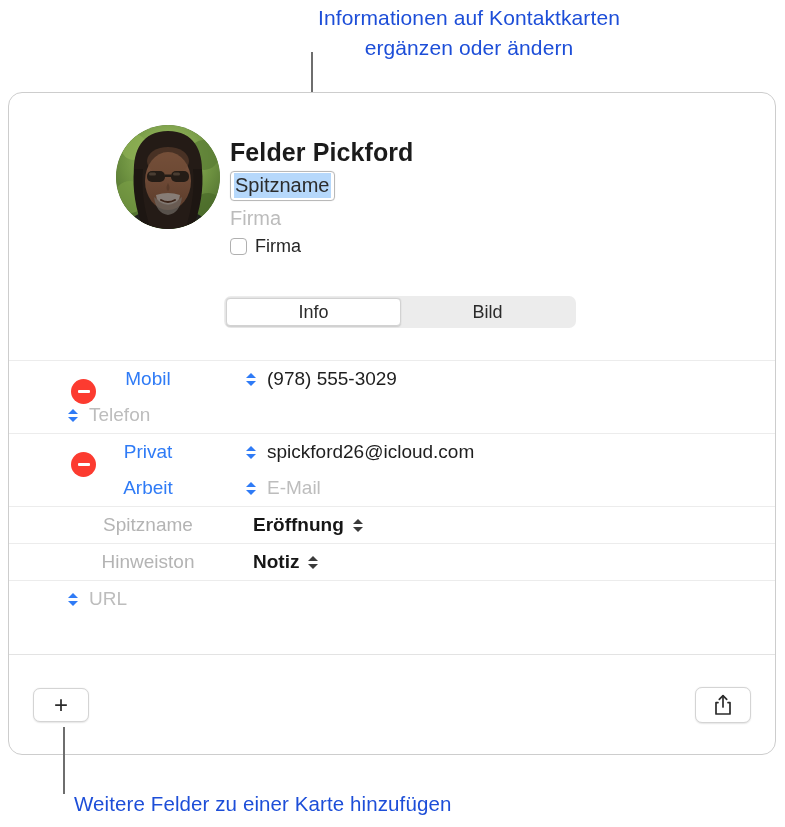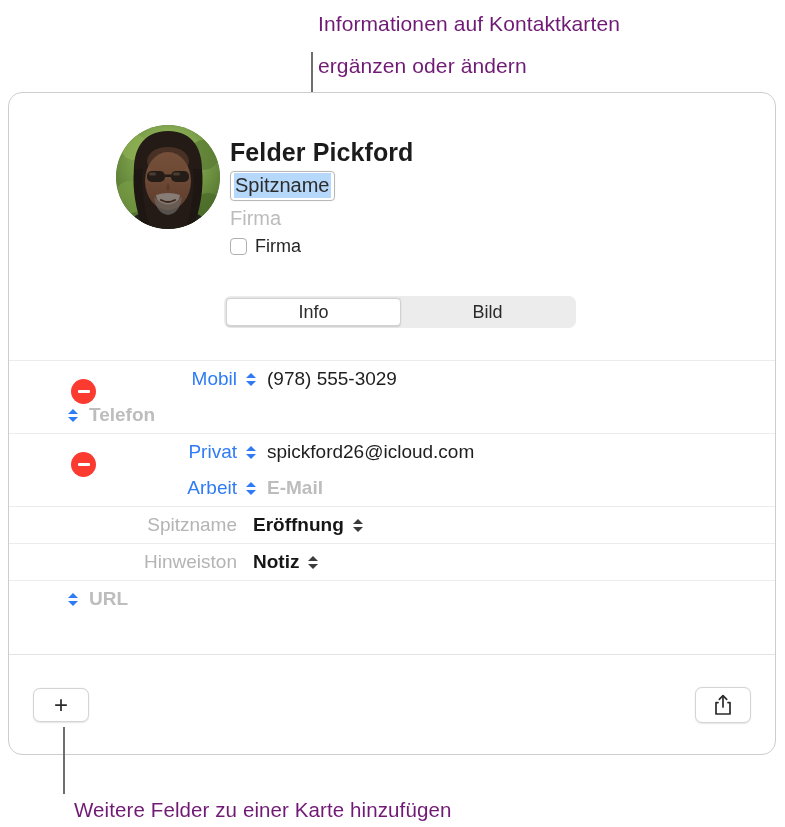--- a/index.html
+++ b/index.html
@@ -12,25 +12,26 @@
     background: #ffffff;
     font-family: "Liberation Sans", "DejaVu Sans", sans-serif;
     position: relative;
     overflow: hidden;
     -webkit-font-smoothing: antialiased;
   }
 
   
   .callout-text {
     position: absolute;
-    color: #701a75;
+    color: #1d4ed8;
     font-size: 21px;
-    line-height: 42px;
+    line-height: 30px;
     white-space: pre-line;
     letter-spacing: 0.1px;
+    text-align: center;
   }
   #callout-top-text {
     left: 318px;
     top: 3px;
   }
   #callout-bottom-text {
     left: 74px;
     top: 789px;
     font-size: 20.5px;
   }
@@ -199,21 +200,21 @@
   }
   .remove-button .bar {
     width: 12px;
     height: 2.5px;
     background: #ffffff;
     border-radius: 1px;
   }
 
   .field-label {
     width: 178px;
-    text-align: right;
+    text-align: center;
     font-size: 19px;
     white-space: nowrap;
   }
   .field-label.link { color: #2f7bf6; }
   .field-label.muted { color: #b4b4b4; }
 
   .stepper {
     display: inline-flex;
     flex-direction: column;
     align-items: center;
@@ -231,21 +232,21 @@
   .stepper .up { border-bottom: 5px solid #2f7bf6; }
   .stepper .down { border-top: 5px solid #2f7bf6; }
   .stepper.dark .up { border-bottom-color: #3b3b3b; }
   .stepper.dark .down { border-top-color: #3b3b3b; }
 
   .field-value {
     font-size: 19px;
     color: #1e1e1e;
     white-space: nowrap;
   }
-  .field-value.placeholder { color: #bdbdbd; font-weight: bold; }
+  .field-value.placeholder { color: #bdbdbd; }
   .field-value.bold { font-weight: bold; color: #161616; }
 
   
   #card-toolbar {
     position: absolute;
     left: 0;
     right: 0;
     bottom: 0;
     height: 100px;
     border-top: 1px solid #e3e3e3;

